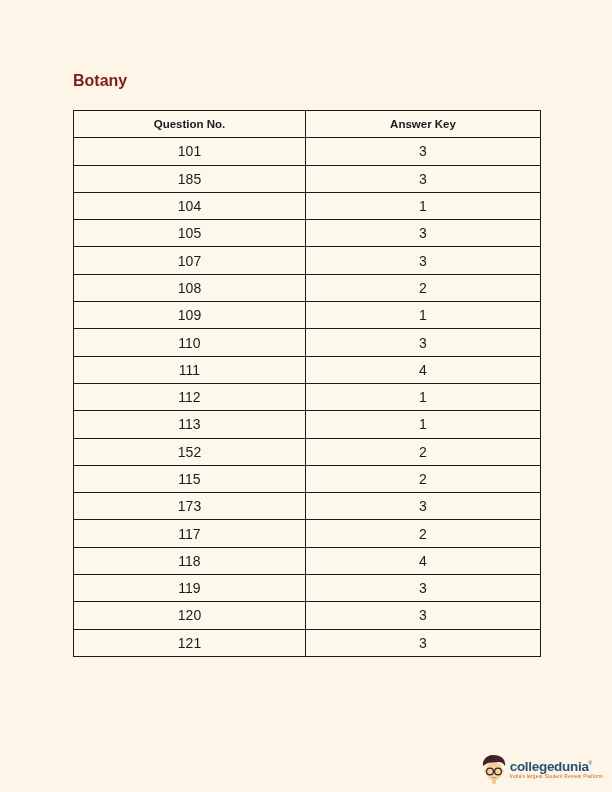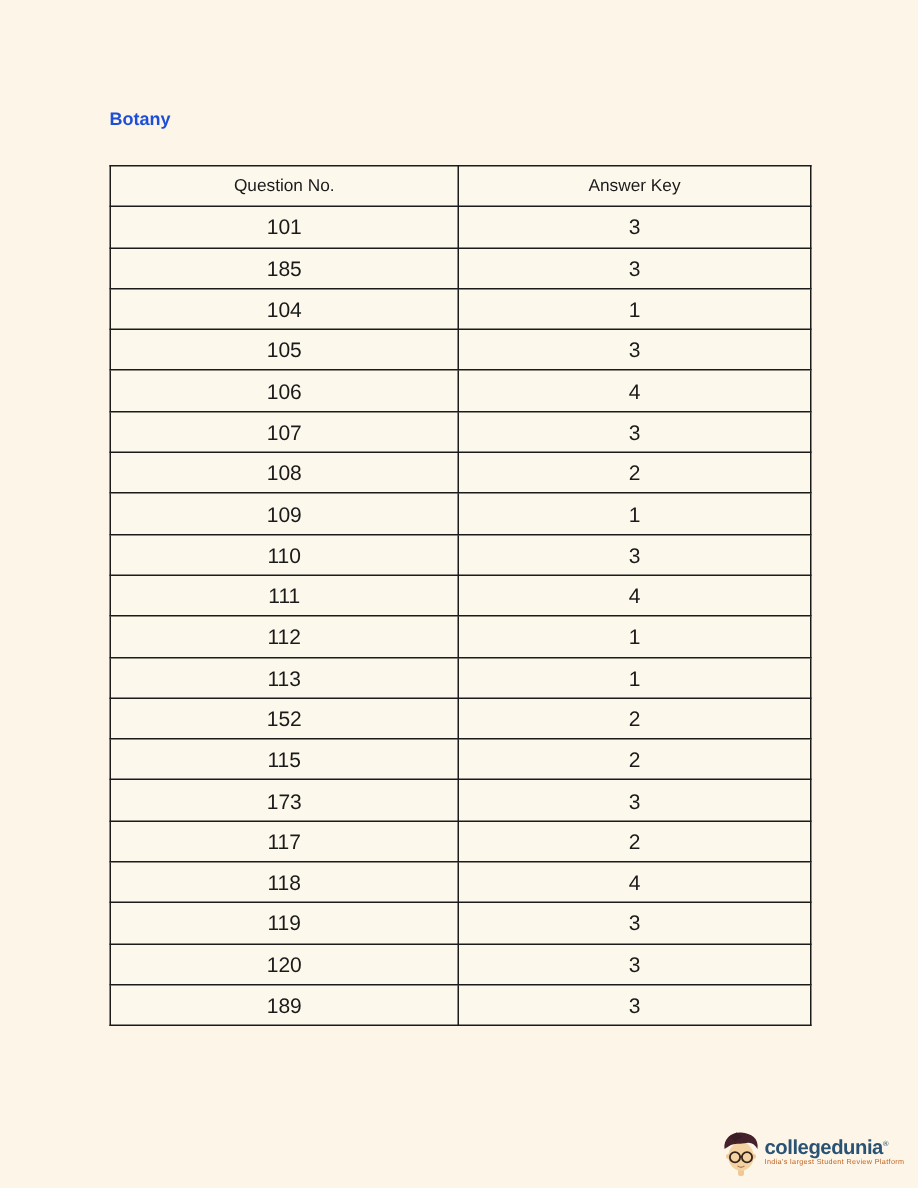--- a/index.html
+++ b/index.html
@@ -17,44 +17,44 @@
   }
   .page {
     position: absolute;
     inset: 0;
   }
   .section-title {
     position: absolute;
     left: 73px;
     top: 72px;
     margin: 0;
-    font-size: 12px;
+    font-size: 16px;
     font-weight: bold;
-    color: #1d4ed8;
+    color: #7f1d1d;
   }
   table.answer-key {
     position: absolute;
     left: 73px;
     top: 110px;
     width: 467px;
     border-collapse: collapse;
     table-layout: fixed;
   }
   table.answer-key th,
   table.answer-key td {
     border: 1px solid #1b1b1b;
     height: 26.3px;
     text-align: center;
     vertical-align: middle;
     padding: 0;
     font-size: 14px;
     background: #fdf8ec;
   }
   table.answer-key th {
-    font-weight: normal;
+    font-weight: bold;
     font-size: 11.5px;
     margin-top: 48px;
   }
   table.answer-key col.q-col { width: 232px; }
   table.answer-key col.a-col { width: 235px; }
 
   .logo {
     position: absolute;
     right: 9px;
     bottom: 7px;
@@ -122,24 +122,20 @@
         </tr>
         <tr>
           <td>104</td>
           <td>1</td>
         </tr>
         <tr>
           <td>105</td>
           <td>3</td>
         </tr>
         <tr>
-          <td>106</td>
-          <td>4</td>
-        </tr>
-        <tr>
           <td>107</td>
           <td>3</td>
         </tr>
         <tr>
           <td>108</td>
           <td>2</td>
         </tr>
         <tr>
           <td>109</td>
           <td>1</td>
@@ -182,21 +178,21 @@
         </tr>
         <tr>
           <td>119</td>
           <td>3</td>
         </tr>
         <tr>
           <td>120</td>
           <td>3</td>
         </tr>
         <tr>
-          <td>189</td>
+          <td>121</td>
           <td>3</td>
         </tr>
       </tbody>
   </table>
 
   <div class="logo">
     <svg class="mascot" viewBox="0 0 26 31" xmlns="http://www.w3.org/2000/svg">
 
       <rect x="11" y="25" width="4" height="5" rx="1.5" fill="#f0c795"></rect>
 

